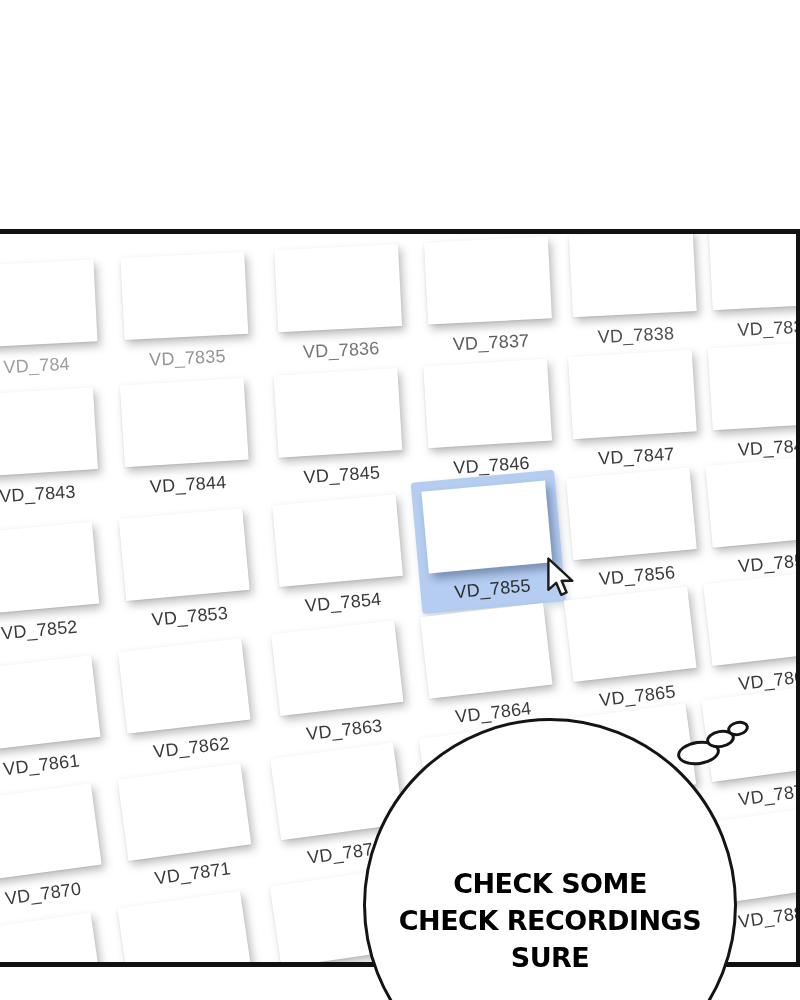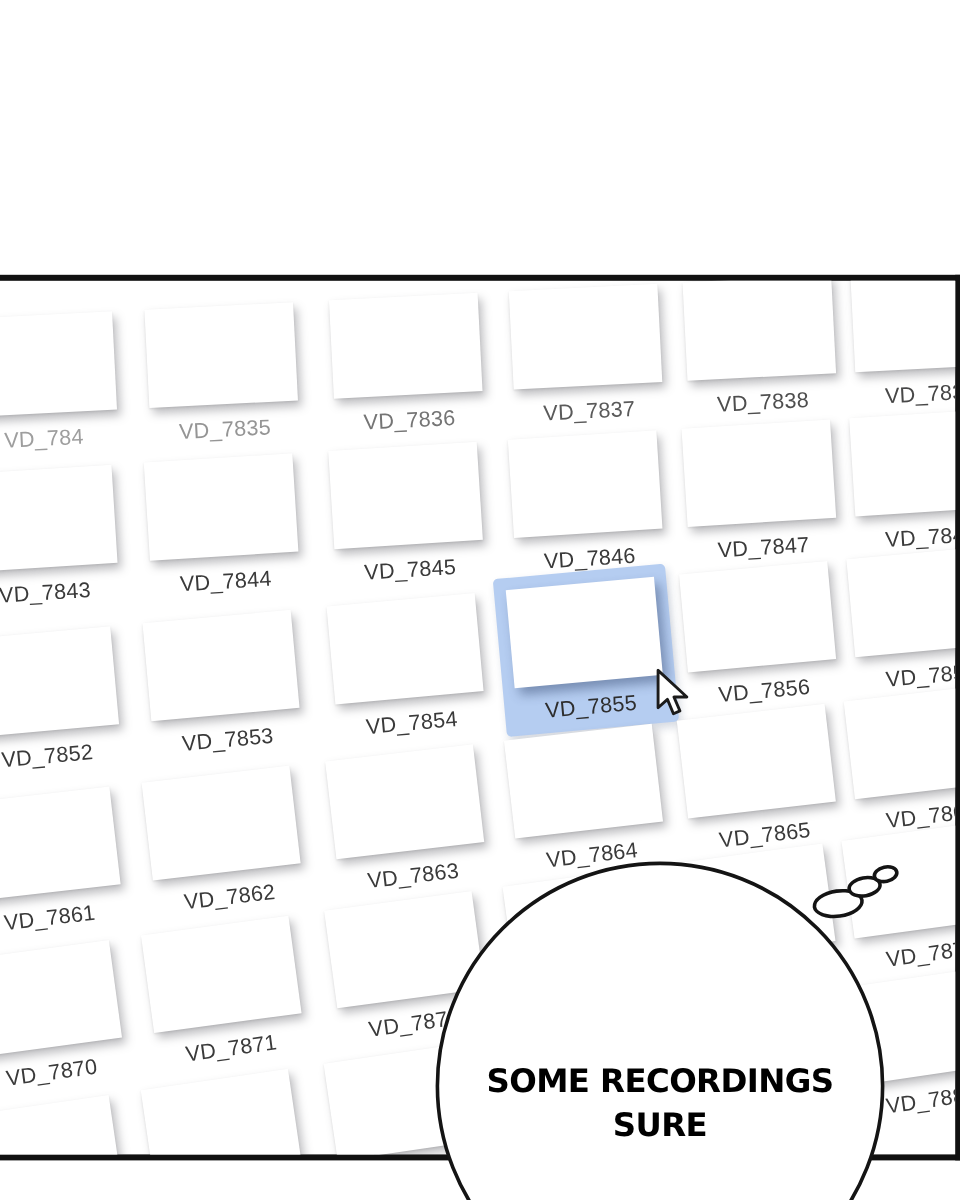--- a/index.html
+++ b/index.html
@@ -223,18 +223,19 @@
   <svg class="cursor" width="30" height="42" viewBox="0 0 15 21" aria-hidden="true">
     <path d="M1.2 0.8 L1.2 16.4 L5.1 12.9 L7.6 18.9 L10.3 17.7 L7.8 11.9 L13.2 11.9 Z" fill="#ffffff" stroke="#1b1b1b" stroke-width="1.2" stroke-linejoin="round"></path>
   </svg>
 
   <div class="trail trail-1"></div>
   <div class="trail trail-2"></div>
   <div class="trail trail-3"></div>
 
   <div class="bubble">
     <div class="bubble-text">
-        <div>SOME RECORDINGS</div>
+        <div>CHECK SOME</div>
+        <div>CHECK RECORDINGS</div>
         <div>SURE</div>
       </div>
   </div>
 
 </div>
 
 </body></html>

